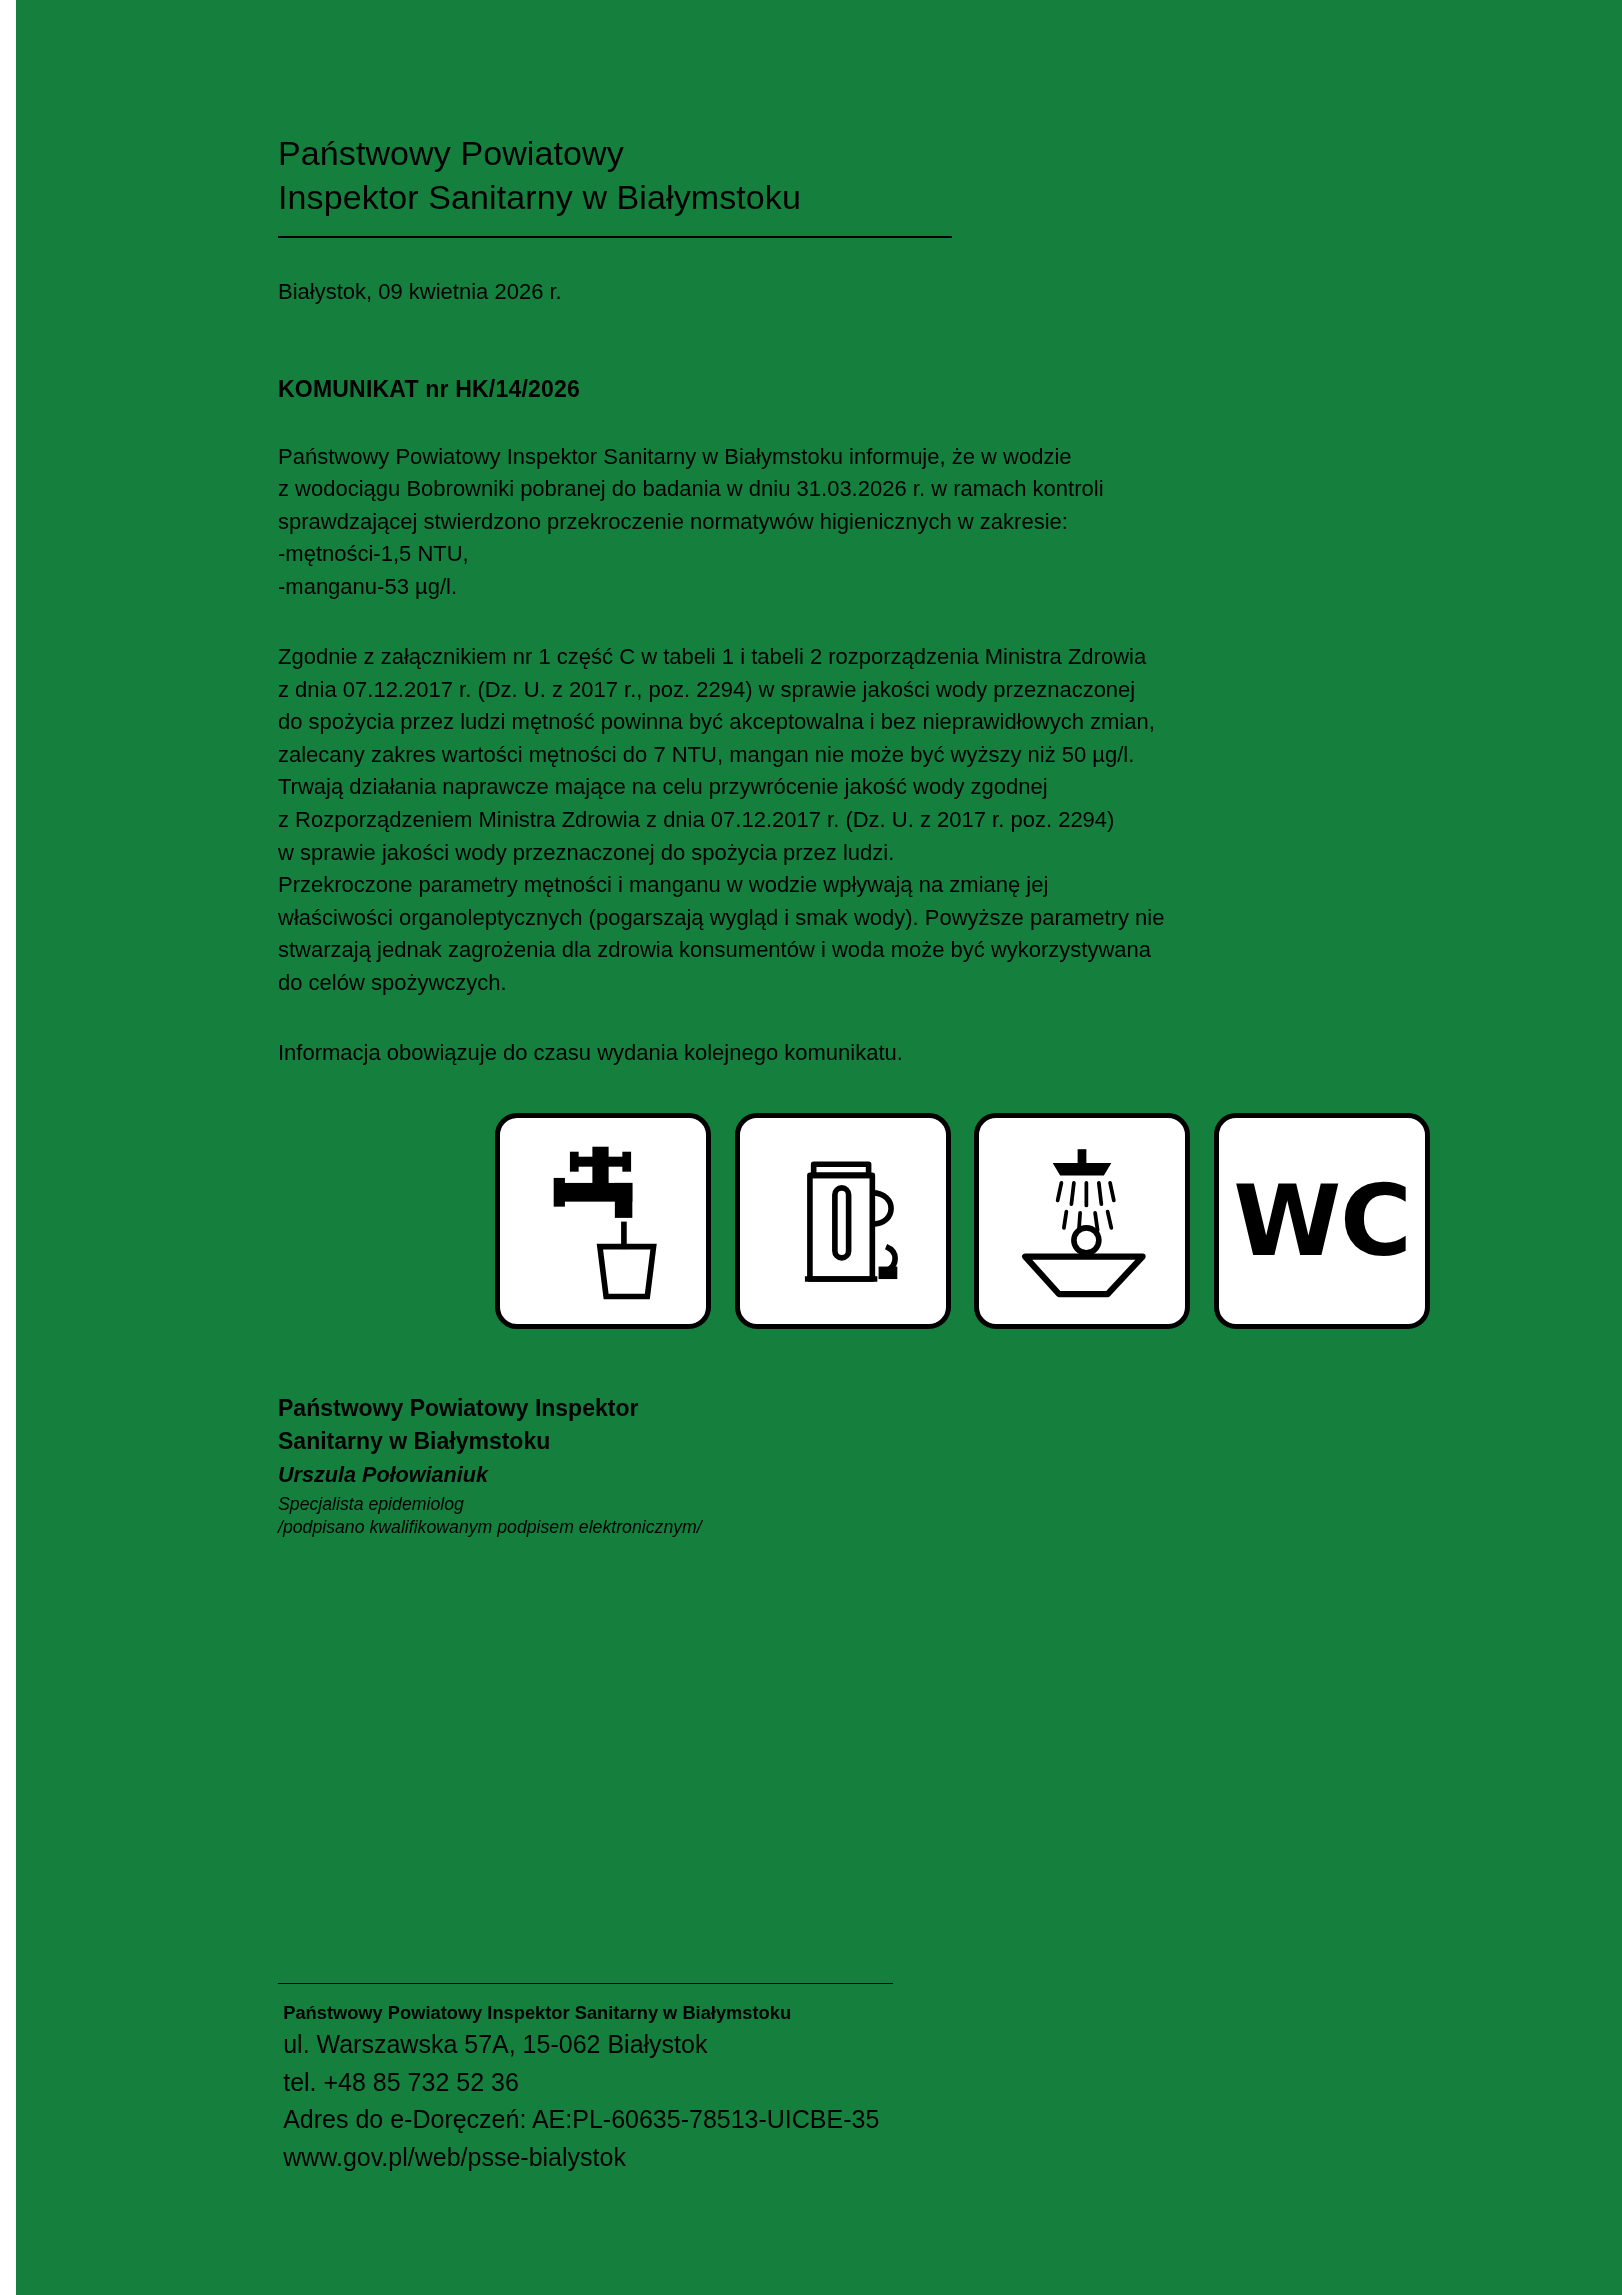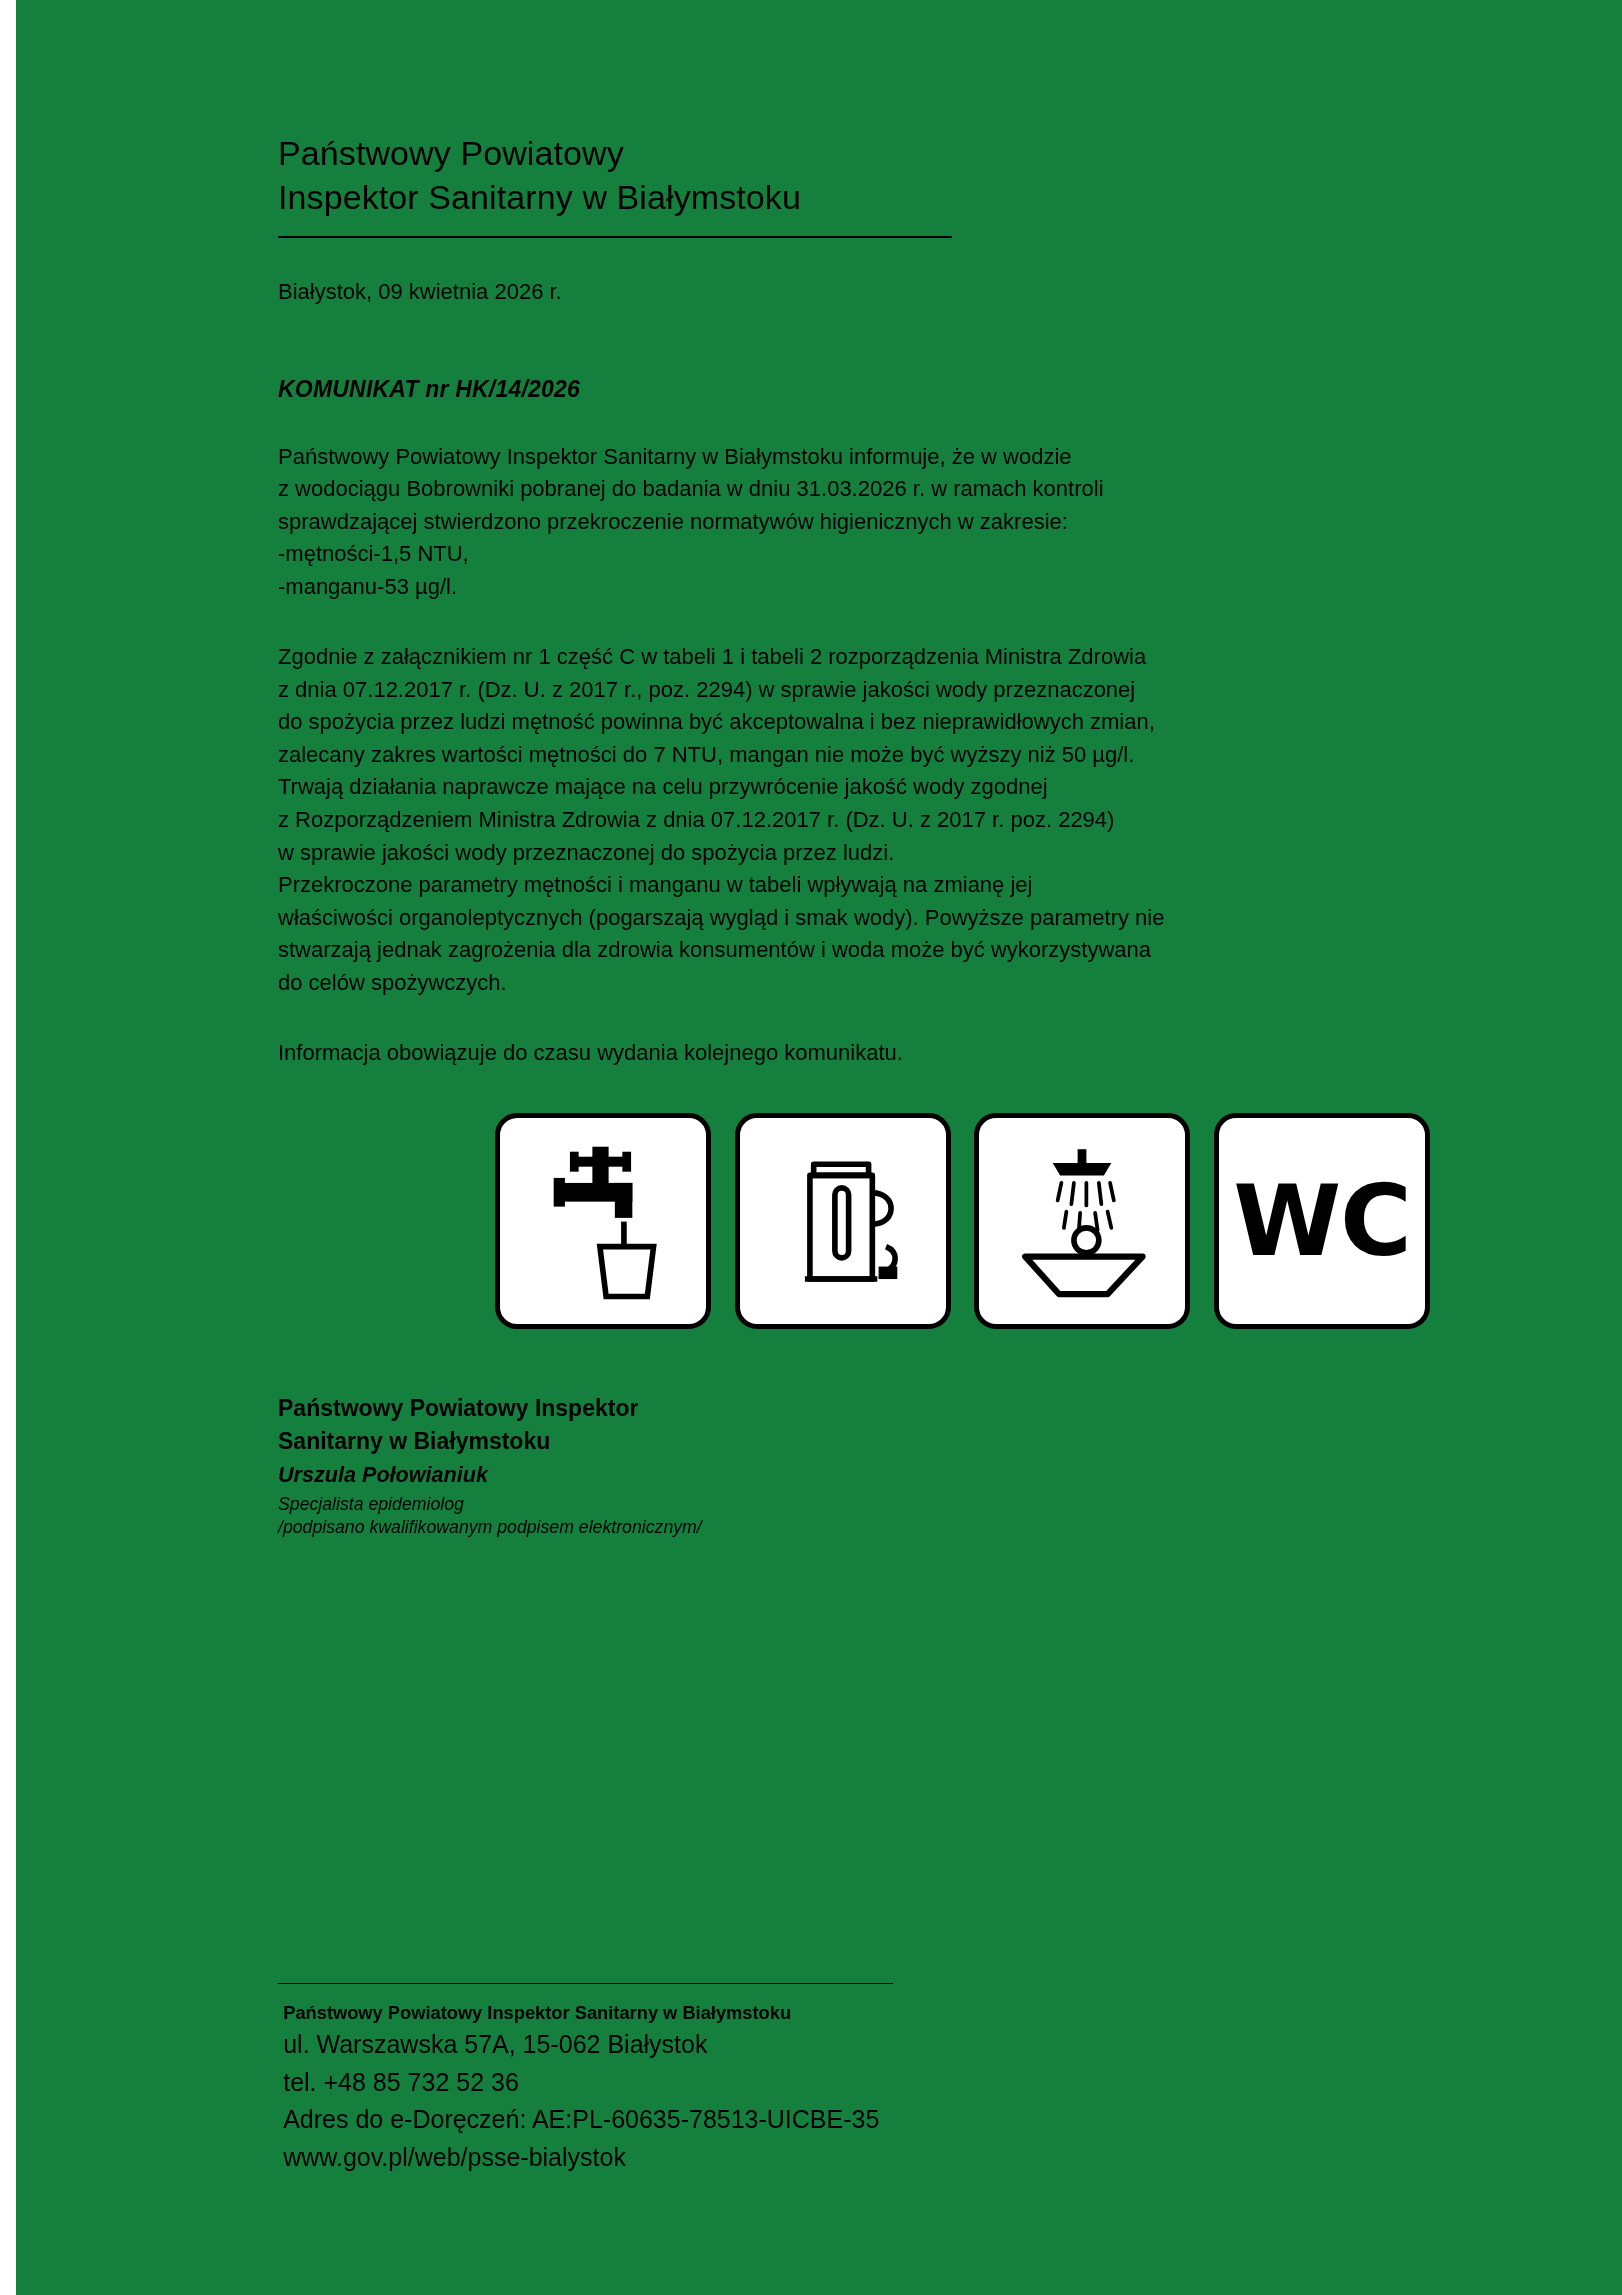--- a/index.html
+++ b/index.html
@@ -47,21 +47,20 @@
   .place-date {
     margin-top: 38px;
     font-size: 22px;
     line-height: 1.45;
   }
   .komunikat-title {
     margin-top: 68px;
     font-size: 23px;
     font-weight: bold;
     letter-spacing: 0.2px;
-    font-style: italic;
   }
   .para {
     margin-top: 38px;
     font-size: 22px;
     line-height: 1.48;
   }
   .para.tight {
     margin-top: 0;
   }
   .para .ln { display: block; }
@@ -175,21 +174,21 @@
       <span class="ln">Zgodnie z załącznikiem nr 1 część C w tabeli 1 i tabeli 2 rozporządzenia Ministra Zdrowia</span>
       <span class="ln">z dnia 07.12.2017 r. (Dz. U. z 2017 r., poz. 2294) w sprawie jakości wody przeznaczonej</span>
       <span class="ln">do spożycia przez ludzi mętność powinna być akceptowalna i bez nieprawidłowych zmian,</span>
       <span class="ln">zalecany zakres wartości mętności do 7 NTU, mangan nie może być wyższy niż 50 µg/l.</span>
       <span class="ln">Trwają działania naprawcze mające na celu przywrócenie jakość wody zgodnej</span>
       <span class="ln">z Rozporządzeniem Ministra Zdrowia z dnia 07.12.2017 r. (Dz. U. z 2017 r. poz. 2294)</span>
       <span class="ln">w sprawie jakości wody przeznaczonej do spożycia przez ludzi.</span>
     </div>
 
     <div class="para tight">
-      <span class="ln">Przekroczone parametry mętności i manganu w tabeli wpływają na zmianę jej</span>
+      <span class="ln">Przekroczone parametry mętności i manganu w wodzie wpływają na zmianę jej</span>
       <span class="ln">właściwości organoleptycznych (pogarszają wygląd i smak wody). Powyższe parametry nie</span>
       <span class="ln">stwarzają jednak zagrożenia dla zdrowia konsumentów i woda może być wykorzystywana</span>
       <span class="ln">do celów spożywczych.</span>
     </div>
 
     <div class="para">
       <span class="ln">Informacja obowiązuje do czasu wydania kolejnego komunikatu.</span>
     </div>
 
     <div class="pictograms">

